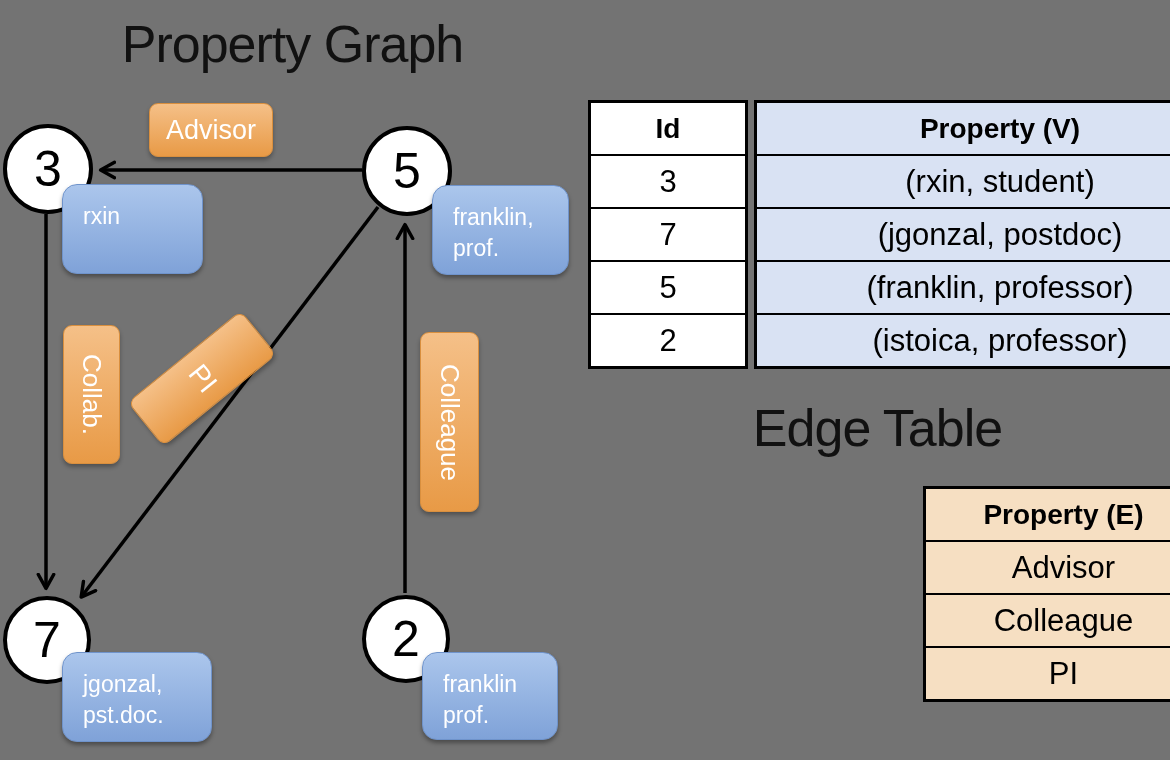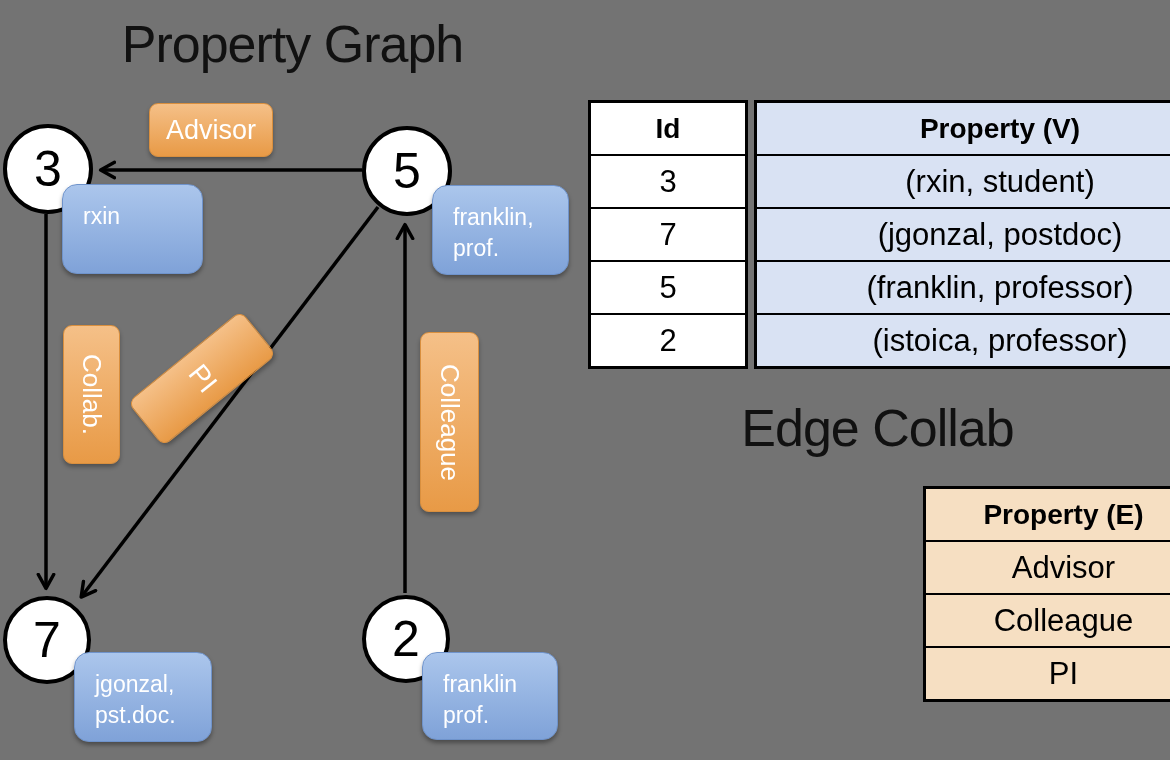--- a/index.html
+++ b/index.html
@@ -83,21 +83,21 @@
     <span>2</span>
   </div>
 
   <div class="vbox" style="left:62px;top:184px;width:141px;height:90px;">
     <div>rxin</div>
   </div>
   <div class="vbox" style="left:420px;top:185px;width:137px;height:90px;margin-left:12px;">
     <div>franklin,</div>
     <div>prof.</div>
   </div>
-  <div class="vbox" style="left:74px;top:652px;width:138px;height:90px;">
+  <div class="vbox" style="left:62px;top:652px;width:150px;height:90px;">
     <div>jgonzal,</div>
     <div>pst.doc.</div>
   </div>
   <div class="vbox" style="left:422px;top:652px;width:136px;height:88px;">
     <div>franklin</div>
     <div>prof.</div>
   </div>
 
   <div class="ebox" style="left:149px;top:103px;width:122px;height:52px;">
     <span>Advisor</span>
@@ -146,21 +146,21 @@
         </tr>
     <tr>
       <td class="vprop">(franklin, professor)</td>
         </tr>
     <tr>
       <td class="vprop">(istoica, professor)</td>
         </tr>
   </tbody>
     </table>
 
-  <div class="abs big-title" style="left:585px;top:398px;width:585px;">Edge Collab</div>
+  <div class="abs big-title" style="left:585px;top:398px;width:585px;">Edge Table</div>
 
 
   <table class="dt abs" style="left:923px;top:486px;width:281px;">
     <tbody>
         <tr>
       <td class="hdr eprop">Property (E)</td>
         </tr>
     <tr>
       <td class="eprop">Advisor</td>
         </tr>

